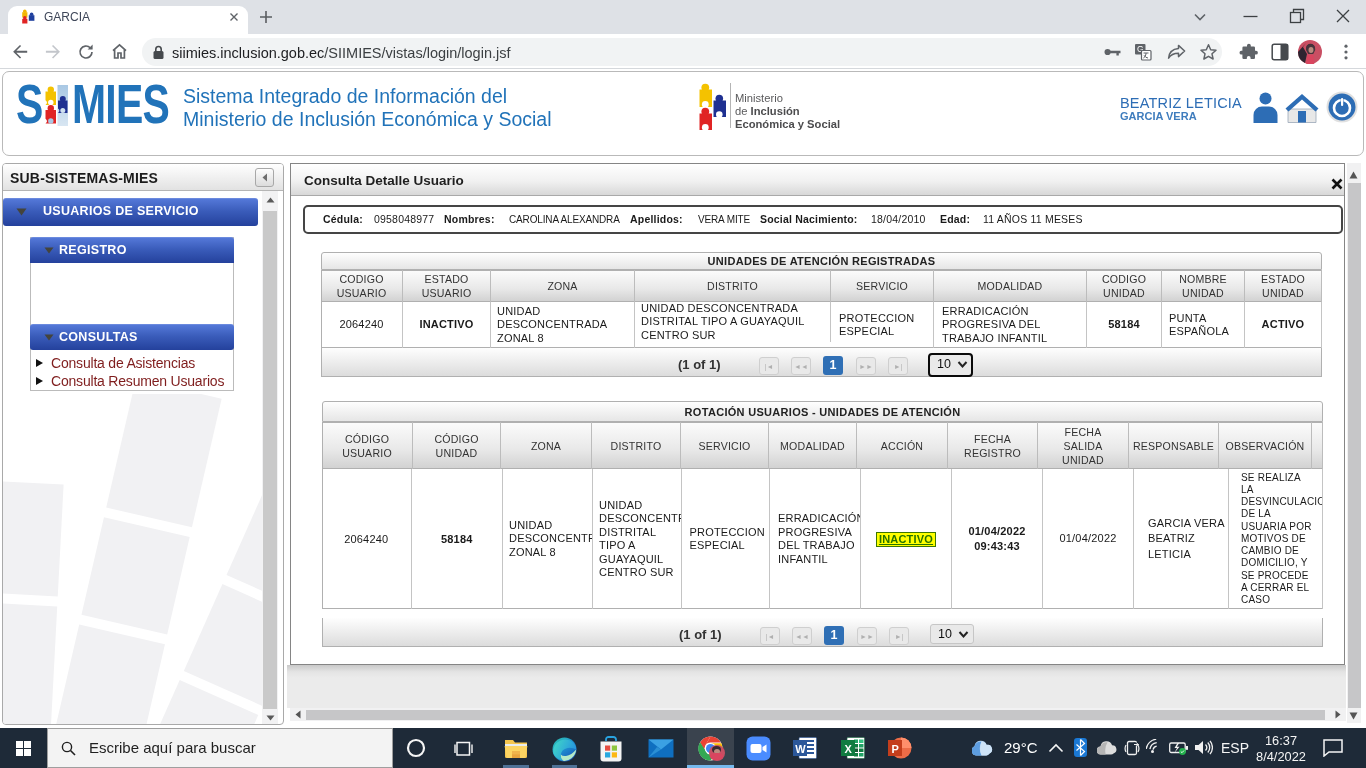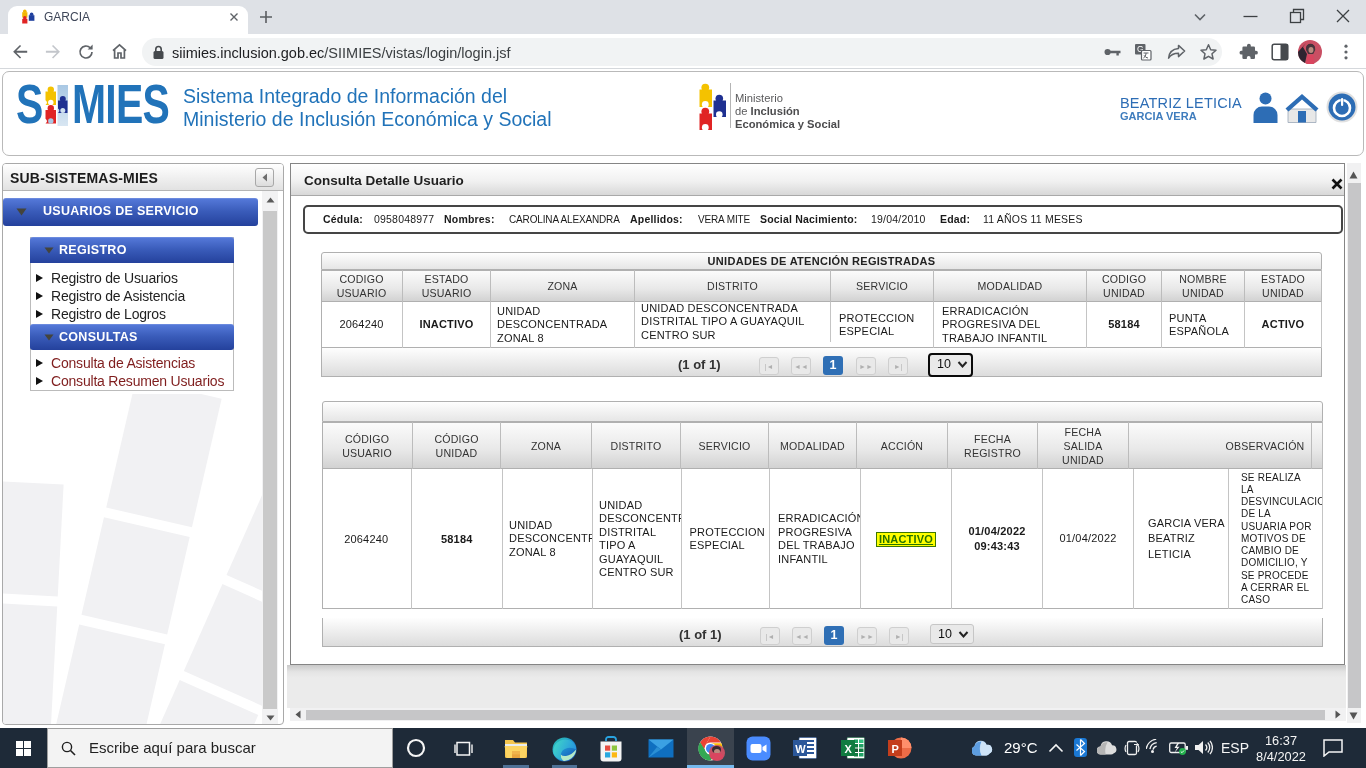--- a/index.html
+++ b/index.html
@@ -187,25 +187,20 @@
  <svg class="a" style="left:13px;top:44px" width="11" height="8" viewBox="0 0 11 8">
         <path d="M0.5 0.5 H10.5 L5.5 7.5 z" fill="#44443c"></path>
       </svg>
  <span class="a" style="left:40px;top:40px;font-size:12.5px;font-weight:bold;color:#fff;letter-spacing:0.3px">USUARIOS DE SERVICIO</span>
  <div class="a" style="left:27px;top:73px;width:204px;height:154px;background:#fff;border:1px solid #bbb">
   <div class="a" style="left:-1px;top:-1px;width:204px;height:26px;background:linear-gradient(180deg,#5478d8 0%,#3a5cba 45%,#24419c 100%);border-radius:3px 3px 0 0;border-top:1px solid #6b8ade"></div>
   <svg class="a" style="left:13px;top:9px" width="10" height="7" viewBox="0 0 10 7">
           <path d="M0.5 0.5 H9.5 L5 6.5 z" fill="#44443c"></path>
         </svg>
   <span class="a" style="left:28px;top:5px;font-size:12.5px;font-weight:bold;color:#fff;letter-spacing:0.3px">REGISTRO</span>
-  <div class="a" style="left:0;top:31px;font-size:14px;letter-spacing:-0.2px;color:#1f1f1f;line-height:18px">
-    <div style="padding-left:20px;position:relative"><span style="position:absolute;left:5px;top:5px;width:0;height:0;border-top:4px solid transparent;border-bottom:4px solid transparent;border-left:7.5px solid #111"></span>Registro de Usuarios</div>
-    <div style="padding-left:20px;position:relative"><span style="position:absolute;left:5px;top:5px;width:0;height:0;border-top:4px solid transparent;border-bottom:4px solid transparent;border-left:7.5px solid #111"></span>Registro de Asistencia</div>
-    <div style="padding-left:20px;position:relative"><span style="position:absolute;left:5px;top:5px;width:0;height:0;border-top:4px solid transparent;border-bottom:4px solid transparent;border-left:7.5px solid #111"></span>Registro de Logros</div>
-  </div>
   <div class="a" style="left:-1px;top:86px;width:204px;height:26px;background:linear-gradient(180deg,#5478d8 0%,#3a5cba 45%,#24419c 100%);border-radius:3px;border-top:1px solid #6b8ade"></div>
   <svg class="a" style="left:13px;top:96px" width="10" height="7" viewBox="0 0 10 7">
           <path d="M0.5 0.5 H9.5 L5 6.5 z" fill="#44443c"></path>
         </svg>
   <span class="a" style="left:28px;top:92px;font-size:12.5px;font-weight:bold;color:#fff;letter-spacing:0.3px">CONSULTAS</span>
   <div class="a" style="left:0;top:116px;font-size:14px;letter-spacing:-0.2px;color:#7f1d1d;line-height:18px">
     <div style="padding-left:20px;position:relative"><span style="position:absolute;left:5px;top:5px;width:0;height:0;border-top:4px solid transparent;border-bottom:4px solid transparent;border-left:7.5px solid #111"></span>Consulta de Asistencias</div>
     <div style="padding-left:20px;position:relative"><span style="position:absolute;left:5px;top:5px;width:0;height:0;border-top:4px solid transparent;border-bottom:4px solid transparent;border-left:7.5px solid #111"></span>Consulta Resumen Usuarios</div>
   </div>
  </div>
@@ -244,21 +239,21 @@
       <path d="M1.5 1.5 L10.5 10.5 M10.5 1.5 L1.5 10.5" stroke="#111" stroke-width="2.6"></path>
     </svg>
 <div class="a" style="left:12px;top:41px;width:1040px;height:29px;border:2px solid #454545;border-radius:5px"></div>
 <span class="a" style="left:32px;top:49px;font-size:10.5px;letter-spacing:0.2px;color:#1a1a1a;white-space:nowrap"><b>Cédula:</b></span>
 <span class="a" style="left:83px;top:49px;font-size:10.5px;letter-spacing:0.2px;color:#1a1a1a;white-space:nowrap">0958048977</span>
 <span class="a" style="left:153px;top:49px;font-size:10.5px;letter-spacing:0.2px;color:#1a1a1a;white-space:nowrap"><b>Nombres:</b></span>
 <span class="a" style="left:218px;top:49.5px;font-size:10px;letter-spacing:-0.15px;color:#1a1a1a;white-space:nowrap">CAROLINA ALEXANDRA</span>
 <span class="a" style="left:339px;top:49px;font-size:10.5px;letter-spacing:0.2px;color:#1a1a1a;white-space:nowrap"><b>Apellidos:</b></span>
 <span class="a" style="left:407px;top:49.5px;font-size:10px;letter-spacing:-0.15px;color:#1a1a1a;white-space:nowrap">VERA MITE</span>
 <span class="a" style="left:469px;top:49px;font-size:10.5px;letter-spacing:0.2px;color:#1a1a1a;white-space:nowrap"><b>Social Nacimiento:</b></span>
-<span class="a" style="left:580px;top:49px;font-size:10.5px;letter-spacing:0.2px;color:#1a1a1a;white-space:nowrap">19/04/2010</span>
+<span class="a" style="left:580px;top:49px;font-size:10.5px;letter-spacing:0.2px;color:#1a1a1a;white-space:nowrap">18/04/2010</span>
 <span class="a" style="left:649px;top:49px;font-size:10.5px;letter-spacing:0.2px;color:#1a1a1a;white-space:nowrap"><b>Edad:</b></span>
 <span class="a" style="left:692px;top:49px;font-size:10.5px;letter-spacing:0.2px;color:#1a1a1a;white-space:nowrap">11 AÑOS 11 MESES</span>
 <div class="a" style="left:30px;top:88px;width:1001px;height:18px;background:linear-gradient(#fefefe,#e6e6e6);border:1px solid #b0b0b0;border-radius:3px 3px 0 0"></div>
 <div class="a" style="left:30px;top:91px;width:1001px;text-align:center;font-weight:bold;font-size:11px;letter-spacing:0.3px;color:#222">UNIDADES DE ATENCIÓN REGISTRADAS</div>
 <div class="a" style="left:30px;top:106px;width:1001px;height:32px;background:linear-gradient(#fbfbfb 0%,#e8e8e8 60%,#d2d2d2 100%);border:1px solid #b0b0b0"></div>
 <div class="a" style="left:30px;top:106px;width:82px;height:32px;border-right:1px solid #bcbcbc;display:flex;align-items:center;justify-content:center;text-align:center;font-size:10.6px;letter-spacing:0.2px;color:#333;line-height:14px">CODIGO<br>USUARIO</div>
 <div class="a" style="left:112px;top:106px;width:88px;height:32px;border-right:1px solid #bcbcbc;display:flex;align-items:center;justify-content:center;text-align:center;font-size:10.6px;letter-spacing:0.2px;color:#333;line-height:14px">ESTADO<br>USUARIO</div>
 <div class="a" style="left:200px;top:106px;width:144px;height:32px;border-right:1px solid #bcbcbc;display:flex;align-items:center;justify-content:center;text-align:center;font-size:10.6px;letter-spacing:0.2px;color:#333;line-height:14px">ZONA</div>
 <div class="a" style="left:344px;top:106px;width:196px;height:32px;border-right:1px solid #bcbcbc;display:flex;align-items:center;justify-content:center;text-align:center;font-size:10.6px;letter-spacing:0.2px;color:#333;line-height:14px">DISTRITO</div>
 <div class="a" style="left:540px;top:106px;width:103px;height:32px;border-right:1px solid #bcbcbc;display:flex;align-items:center;justify-content:center;text-align:center;font-size:10.6px;letter-spacing:0.2px;color:#333;line-height:14px">SERVICIO</div>
@@ -288,30 +283,32 @@
 <div class="a" style="left:500px;top:192.5px;width:20px;height:18px;background:#e9e9e9;border:1px solid #cfcfcf;border-radius:3px;color:#b0b0b0;font-size:7px;text-align:center;line-height:17px">◄◄</div>
 <div class="a" style="left:532px;top:192px;width:20px;height:19px;background:#2f6fb5;border-radius:3px;color:#fff;font-size:12.5px;font-weight:bold;text-align:center;line-height:19px">1</div>
 <div class="a" style="left:565px;top:192.5px;width:20px;height:18px;background:#e9e9e9;border:1px solid #cfcfcf;border-radius:3px;color:#b0b0b0;font-size:7px;text-align:center;line-height:17px">►►</div>
 <div class="a" style="left:597px;top:192.5px;width:20px;height:18px;background:#e9e9e9;border:1px solid #cfcfcf;border-radius:3px;color:#b0b0b0;font-size:7px;text-align:center;line-height:17px">►|</div>
 <div class="a" style="left:637px;top:188.5px;width:45px;height:24px;background:#e9e9e9;border:2.5px solid #0a0a0a;border-radius:4px"></div>
 <span class="a" style="left:646px;top:193px;font-size:12.5px;color:#111">10</span>
 <svg class="a" style="left:666px;top:197px" width="11" height="7" viewBox="0 0 11 7">
       <path d="M1.5 1 L5.5 5.5 L9.5 1" stroke="#222" stroke-width="2" fill="none"></path>
     </svg>
 <div class="a" style="left:31px;top:237px;width:1001px;height:21px;background:linear-gradient(#fefefe,#e6e6e6);border:1px solid #b0b0b0;border-radius:3px 3px 0 0"></div>
+<div class="a" style="left:31px;top:242px;width:1001px;text-align:center;font-weight:bold;font-size:11px;letter-spacing:0.3px;color:#222">ROTACIÓN USUARIOS - UNIDADES DE ATENCIÓN</div>
 <div class="a" style="left:31px;top:258px;width:1001px;height:47px;background:linear-gradient(#fbfbfb 0%,#e8e8e8 60%,#d2d2d2 100%);border:1px solid #b0b0b0"></div>
 <div class="a" style="left:31px;top:258px;width:91px;height:47px;border-right:1px solid #bcbcbc;display:flex;align-items:center;justify-content:center;text-align:center;font-size:10.6px;letter-spacing:0.2px;color:#333;line-height:14px;overflow:hidden">CÓDIGO<br>USUARIO</div>
 <div class="a" style="left:122px;top:258px;width:88px;height:47px;border-right:1px solid #bcbcbc;display:flex;align-items:center;justify-content:center;text-align:center;font-size:10.6px;letter-spacing:0.2px;color:#333;line-height:14px;overflow:hidden">CÓDIGO<br>UNIDAD</div>
 <div class="a" style="left:210px;top:258px;width:91px;height:47px;border-right:1px solid #bcbcbc;display:flex;align-items:center;justify-content:center;text-align:center;font-size:10.6px;letter-spacing:0.2px;color:#333;line-height:14px;overflow:hidden">ZONA</div>
 <div class="a" style="left:301px;top:258px;width:89px;height:47px;border-right:1px solid #bcbcbc;display:flex;align-items:center;justify-content:center;text-align:center;font-size:10.6px;letter-spacing:0.2px;color:#333;line-height:14px;overflow:hidden">DISTRITO</div>
 <div class="a" style="left:390px;top:258px;width:88px;height:47px;border-right:1px solid #bcbcbc;display:flex;align-items:center;justify-content:center;text-align:center;font-size:10.6px;letter-spacing:0.2px;color:#333;line-height:14px;overflow:hidden">SERVICIO</div>
 <div class="a" style="left:478px;top:258px;width:88px;height:47px;border-right:1px solid #bcbcbc;display:flex;align-items:center;justify-content:center;text-align:center;font-size:10.6px;letter-spacing:0.2px;color:#333;line-height:14px;overflow:hidden">MODALIDAD</div>
 <div class="a" style="left:566px;top:258px;width:91px;height:47px;border-right:1px solid #bcbcbc;display:flex;align-items:center;justify-content:center;text-align:center;font-size:10.6px;letter-spacing:0.2px;color:#333;line-height:14px;overflow:hidden">ACCIÓN</div>
 <div class="a" style="left:657px;top:258px;width:90px;height:47px;border-right:1px solid #bcbcbc;display:flex;align-items:center;justify-content:center;text-align:center;font-size:10.6px;letter-spacing:0.2px;color:#333;line-height:14px;overflow:hidden">FECHA<br>REGISTRO</div>
 <div class="a" style="left:747px;top:258px;width:91px;height:47px;border-right:1px solid #bcbcbc;display:flex;align-items:center;justify-content:center;text-align:center;font-size:10.6px;letter-spacing:0.2px;color:#333;line-height:14px;overflow:hidden">FECHA<br>SALIDA<br>UNIDAD</div>
+<div class="a" style="left:838px;top:258px;width:90px;height:47px;border-right:1px solid #bcbcbc;display:flex;align-items:center;justify-content:center;text-align:center;font-size:10.6px;letter-spacing:0.2px;color:#333;line-height:14px;overflow:hidden">RESPONSABLE</div>
 <div class="a" style="left:928px;top:258px;width:93px;height:47px;border-right:1px solid #bcbcbc;display:flex;align-items:center;justify-content:center;text-align:center;font-size:10.6px;letter-spacing:0.2px;color:#333;line-height:14px;overflow:hidden">OBSERVACIÓN</div>
 <div class="a" style="left:1021px;top:258px;width:11px;height:47px;border-right:1px solid #bcbcbc;display:flex;align-items:center;justify-content:center;text-align:center;font-size:10.6px;letter-spacing:0.2px;color:#333;line-height:14px;overflow:hidden"></div>
 <div class="a" style="left:31px;top:305px;width:1001px;height:140px;background:#fff;border:1px solid #b0b0b0;border-top:none"></div>
 <div class="a" style="left:31px;top:305px;width:89.5px;height:140px;border-right:1px solid #c4c4c4;display:flex;align-items:center;justify-content:center;font-size:11px;letter-spacing:0.2px;color:#1a1a1a;line-height:13px;text-align:center;white-space:nowrap;overflow:hidden">2064240</div>
 <div class="a" style="left:120.5px;top:305px;width:91.5px;height:140px;border-right:1px solid #c4c4c4;display:flex;align-items:center;justify-content:center;font-size:11px;letter-spacing:0.2px;color:#1a1a1a;line-height:13px;text-align:center;white-space:nowrap;overflow:hidden">
       <b>58184</b>
     </div>
 <div class="a" style="left:212px;top:305px;width:90px;height:140px;border-right:1px solid #c4c4c4;display:flex;align-items:center;justify-content:flex-start;padding-left:6px;font-size:11px;letter-spacing:0.2px;color:#1a1a1a;line-height:13.5px;text-align:left;white-space:nowrap;overflow:hidden">UNIDAD<br>DESCONCENTRA<br>ZONAL 8</div>
 <div class="a" style="left:302px;top:305px;width:88.5px;height:140px;border-right:1px solid #c4c4c4;display:flex;align-items:center;justify-content:flex-start;padding-left:6px;font-size:11px;letter-spacing:0.2px;color:#1a1a1a;line-height:13.5px;text-align:left;white-space:nowrap;overflow:hidden">UNIDAD<br>DESCONCENTR<br>DISTRITAL<br>TIPO A<br>GUAYAQUIL<br>CENTRO SUR</div>
 <div class="a" style="left:390.5px;top:305px;width:88.5px;height:140px;border-right:1px solid #c4c4c4;display:flex;align-items:center;justify-content:flex-start;padding-left:8px;font-size:11px;letter-spacing:0.2px;color:#1a1a1a;line-height:13.5px;text-align:left;white-space:nowrap;overflow:hidden">PROTECCION<br>ESPECIAL</div>

